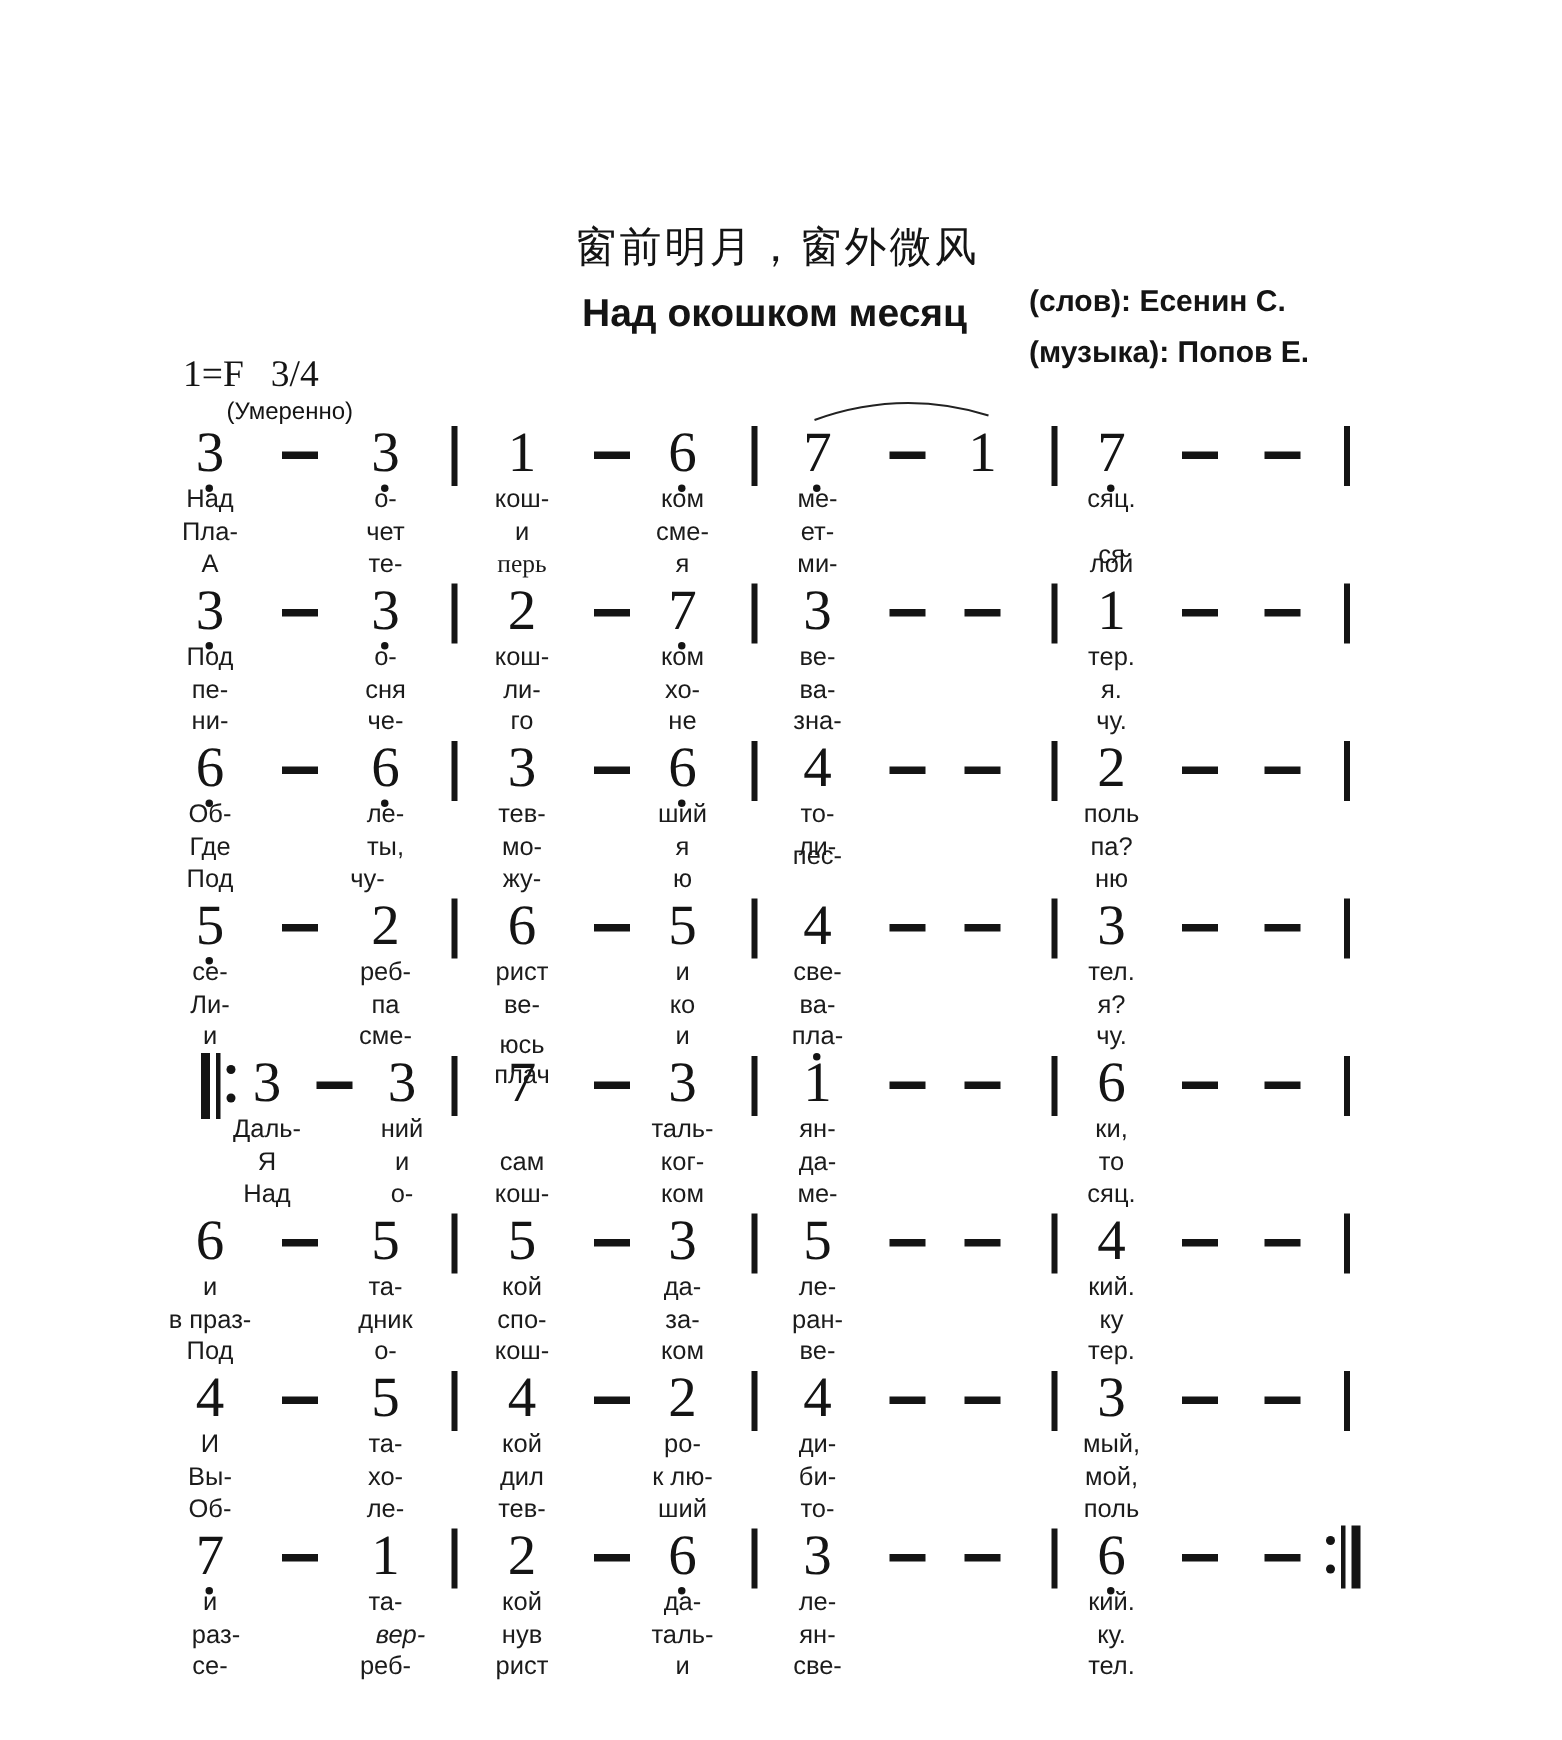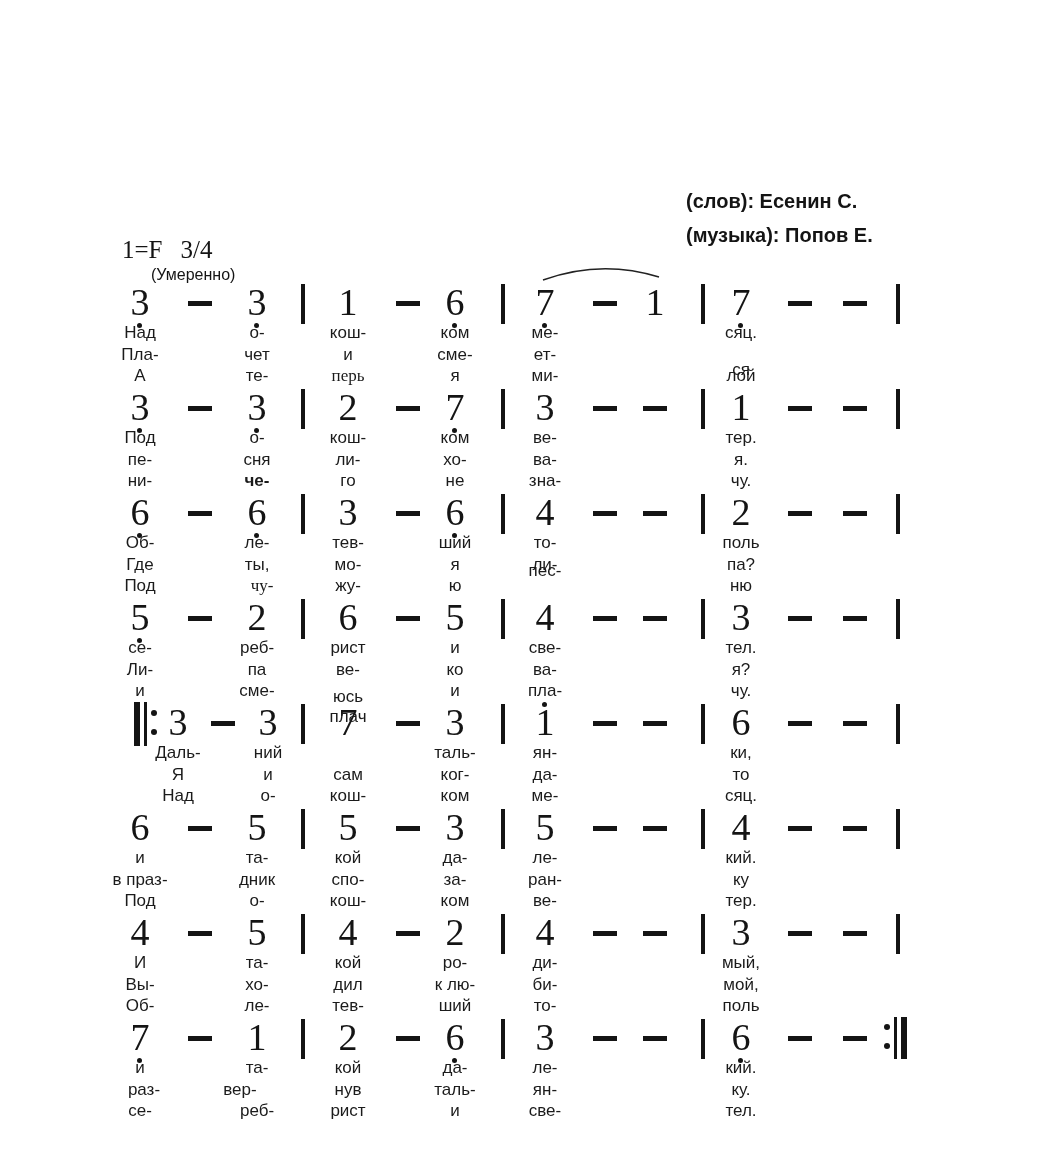--- a/index.html
+++ b/index.html
@@ -47,20 +47,22 @@
   .syl{
     position:absolute;width:140px;text-align:center;
     font-size:17px;white-space:nowrap;color:#1b1b1b;
   }
   .slur{position:absolute;}
 </style>
 </head>
 <body>
 
 <div class="page">
+  <div class="title-cn">窗前明月，窗外微风</div>
+  <div class="title-ru">Над окошком месяц</div>
   <div class="credit lyricist">(слов): Есенин С.</div>
   <div class="credit composer">(музыка): Попов Е.</div>
   <div class="keysig"><span>1=F</span><span class="time">3/4</span></div>
   <div class="tempo">(Умеренно)</div>
   <div id="score">
       <div class="score-line">
         <div class="note" style="left: 118px; top: 282px;">3<div class="odot below"></div></div>
         <div class="dash" style="left: 188px; top: 301px;"></div>
         <div class="note" style="left: 235px; top: 282px;">3<div class="odot below"></div></div>
         <div class="barline" style="left: 301px; top: 284px;"></div>
@@ -121,21 +123,21 @@
         <div class="syl" style="left: 385px; top: 428px;">ком</div>
         <div class="syl" style="left: 475px; top: 428px;">ве-</div>
         <div class="syl" style="left: 671px; top: 428px;">тер.</div>
         <div class="syl" style="left: 70px; top: 450px;">пе-</div>
         <div class="syl" style="left: 187px; top: 450px;">сня</div>
         <div class="syl" style="left: 278px; top: 450px;">ли-</div>
         <div class="syl" style="left: 385px; top: 450px;">хо-</div>
         <div class="syl" style="left: 475px; top: 450px;">ва-</div>
         <div class="syl" style="left: 671px; top: 450px;">я.</div>
         <div class="syl" style="left: 70px; top: 471px;">ни-</div>
-        <div class="syl" style="left: 187px; top: 471px; font-weight: bold;">че-</div>
+        <div class="syl" style="left: 187px; top: 471px;">че-</div>
         <div class="syl" style="left: 278px; top: 471px;">го</div>
         <div class="syl" style="left: 385px; top: 471px;">не</div>
         <div class="syl" style="left: 475px; top: 471px;">зна-</div>
         <div class="syl" style="left: 671px; top: 471px;">чу.</div>
       </div>
       <div class="score-line">
         <div class="note" style="left: 118px; top: 492px;">6<div class="odot below"></div></div>
         <div class="dash" style="left: 188px; top: 511px;"></div>
         <div class="note" style="left: 235px; top: 492px;">6<div class="odot below"></div></div>
         <div class="barline" style="left: 301px; top: 494px;"></div>
@@ -157,21 +159,21 @@
         <div class="syl" style="left: 385px; top: 533px;">ший</div>
         <div class="syl" style="left: 475px; top: 533px;">то-</div>
         <div class="syl" style="left: 671px; top: 533px;">поль</div>
         <div class="syl" style="left: 70px; top: 555px;">Где</div>
         <div class="syl" style="left: 187px; top: 555px;">ты,</div>
         <div class="syl" style="left: 278px; top: 555px;">мо-</div>
         <div class="syl" style="left: 385px; top: 555px;">я</div>
         <div class="syl" style="left: 475px; top: 555px;">ли-</div>
         <div class="syl" style="left: 671px; top: 555px;">па?</div>
         <div class="syl" style="left: 70px; top: 576px;">Под</div>
-        <div class="syl" style="left: 192px; top: 576px; font-family: Liberation Serif, serif;">чу-</div>
+        <div class="syl" style="left: 175px; top: 576px;">чу-</div>
         <div class="syl" style="left: 278px; top: 576px;">жу-</div>
         <div class="syl" style="left: 385px; top: 576px;">ю</div>
         <div class="syl" style="left: 475px; top: 561px;">пес-</div>
         <div class="syl" style="left: 671px; top: 576px;">ню</div>
       </div>
       <div class="score-line">
         <div class="note" style="left: 118px; top: 597px;">5<div class="odot below"></div></div>
         <div class="dash" style="left: 188px; top: 616px;"></div>
         <div class="note" style="left: 235px; top: 597px;">2</div>
         <div class="barline" style="left: 301px; top: 599px;"></div>
@@ -342,21 +344,21 @@
           <div class="rpt-bar" style="left: 894px; top: 1017px; width: 3px; height: 42px;"></div>
           <div class="rpt-bar" style="left: 901px; top: 1017px; width: 6px; height: 42px;"></div>
         </div>
         <div class="syl" style="left: 70px; top: 1058px;">и</div>
         <div class="syl" style="left: 187px; top: 1058px;">та-</div>
         <div class="syl" style="left: 278px; top: 1058px;">кой</div>
         <div class="syl" style="left: 385px; top: 1058px;">да-</div>
         <div class="syl" style="left: 475px; top: 1058px;">ле-</div>
         <div class="syl" style="left: 671px; top: 1058px;">кий.</div>
         <div class="syl" style="left: 74px; top: 1080px;">раз-</div>
-        <div class="syl" style="left: 170px; top: 1080px;">вер-</div>
+        <div class="syl" style="left: 197px; top: 1080px; font-style: italic;">вер-</div>
         <div class="syl" style="left: 278px; top: 1080px;">нув</div>
         <div class="syl" style="left: 385px; top: 1080px;">таль-</div>
         <div class="syl" style="left: 475px; top: 1080px;">ян-</div>
         <div class="syl" style="left: 671px; top: 1080px;">ку.</div>
         <div class="syl" style="left: 70px; top: 1101px;">се-</div>
         <div class="syl" style="left: 187px; top: 1101px;">реб-</div>
         <div class="syl" style="left: 278px; top: 1101px;">рист</div>
         <div class="syl" style="left: 385px; top: 1101px;">и</div>
         <div class="syl" style="left: 475px; top: 1101px;">све-</div>
         <div class="syl" style="left: 671px; top: 1101px;">тел.</div>

